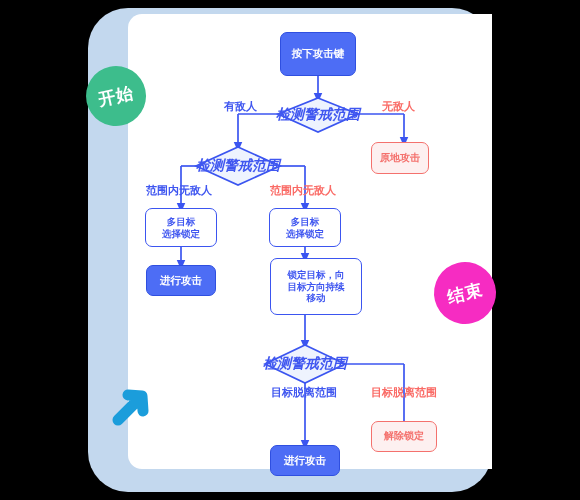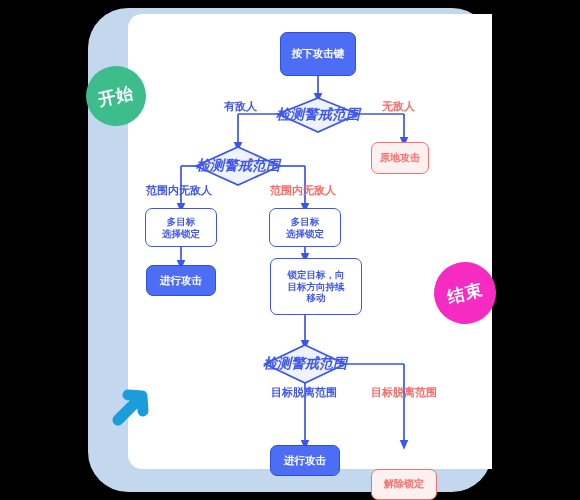--- a/index.html
+++ b/index.html
@@ -239,21 +239,21 @@
 选择锁定</div>
 
   <div class="node fill-blue" style="left:146px; top:265px; width:70px; height:31px;">进行攻击</div>
 
   <div class="node light-blue" style="left:270px; top:258px; width:92px; height:57px;">锁定目标，向
 目标方向持续
 移动</div>
 
   <div class="node fill-blue" style="left:270px; top:445px; width:70px; height:31px;">进行攻击</div>
 
-  <div class="node light-red" style="left:371px; top:469px; width:66px; height:31px;">解除锁定</div>
+  <div class="node light-red" style="left:371px; top:421px; width:66px; height:31px;">解除锁定</div>
 
   <div class="edge-label blue" style="left:224px; top:99px;">有敌人</div>
 
   <div class="edge-label red" style="left:382px; top:99px;">无敌人</div>
 
   <div class="edge-label blue" style="left:146px; top:183px;">范围内无敌人</div>
 
   <div class="edge-label red" style="left:270px; top:183px;">范围内无敌人</div>
 
   <div class="edge-label blue" style="left:271px; top:385px;">目标脱离范围</div>

